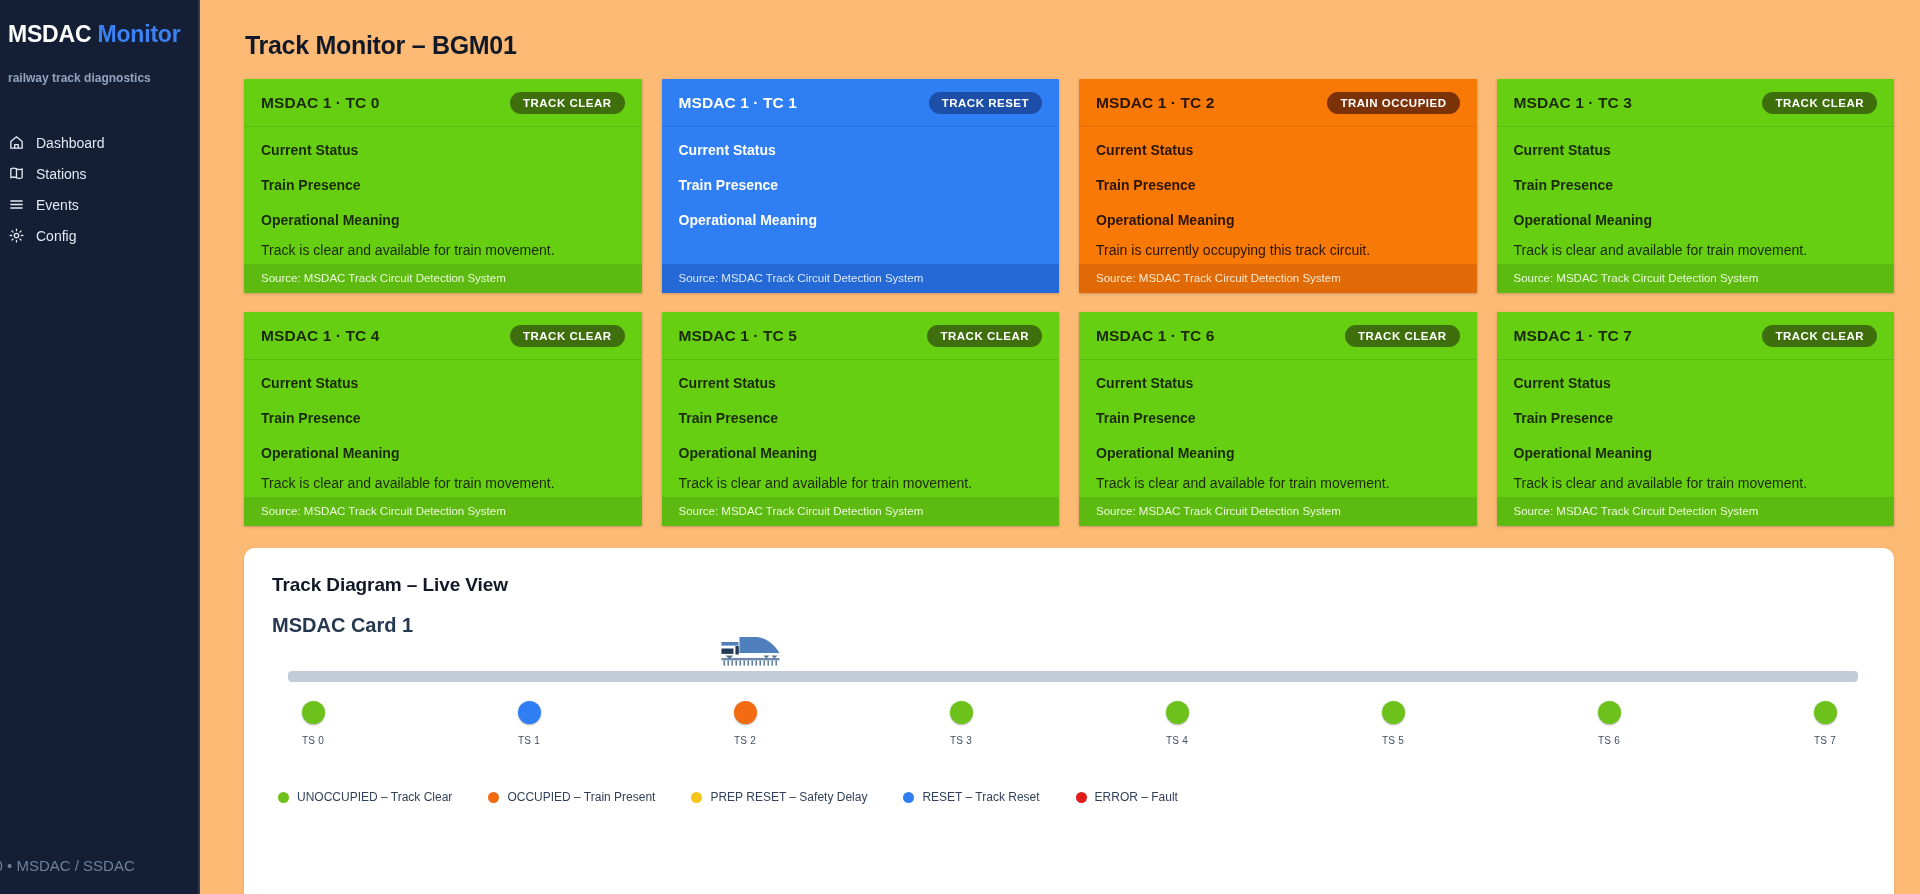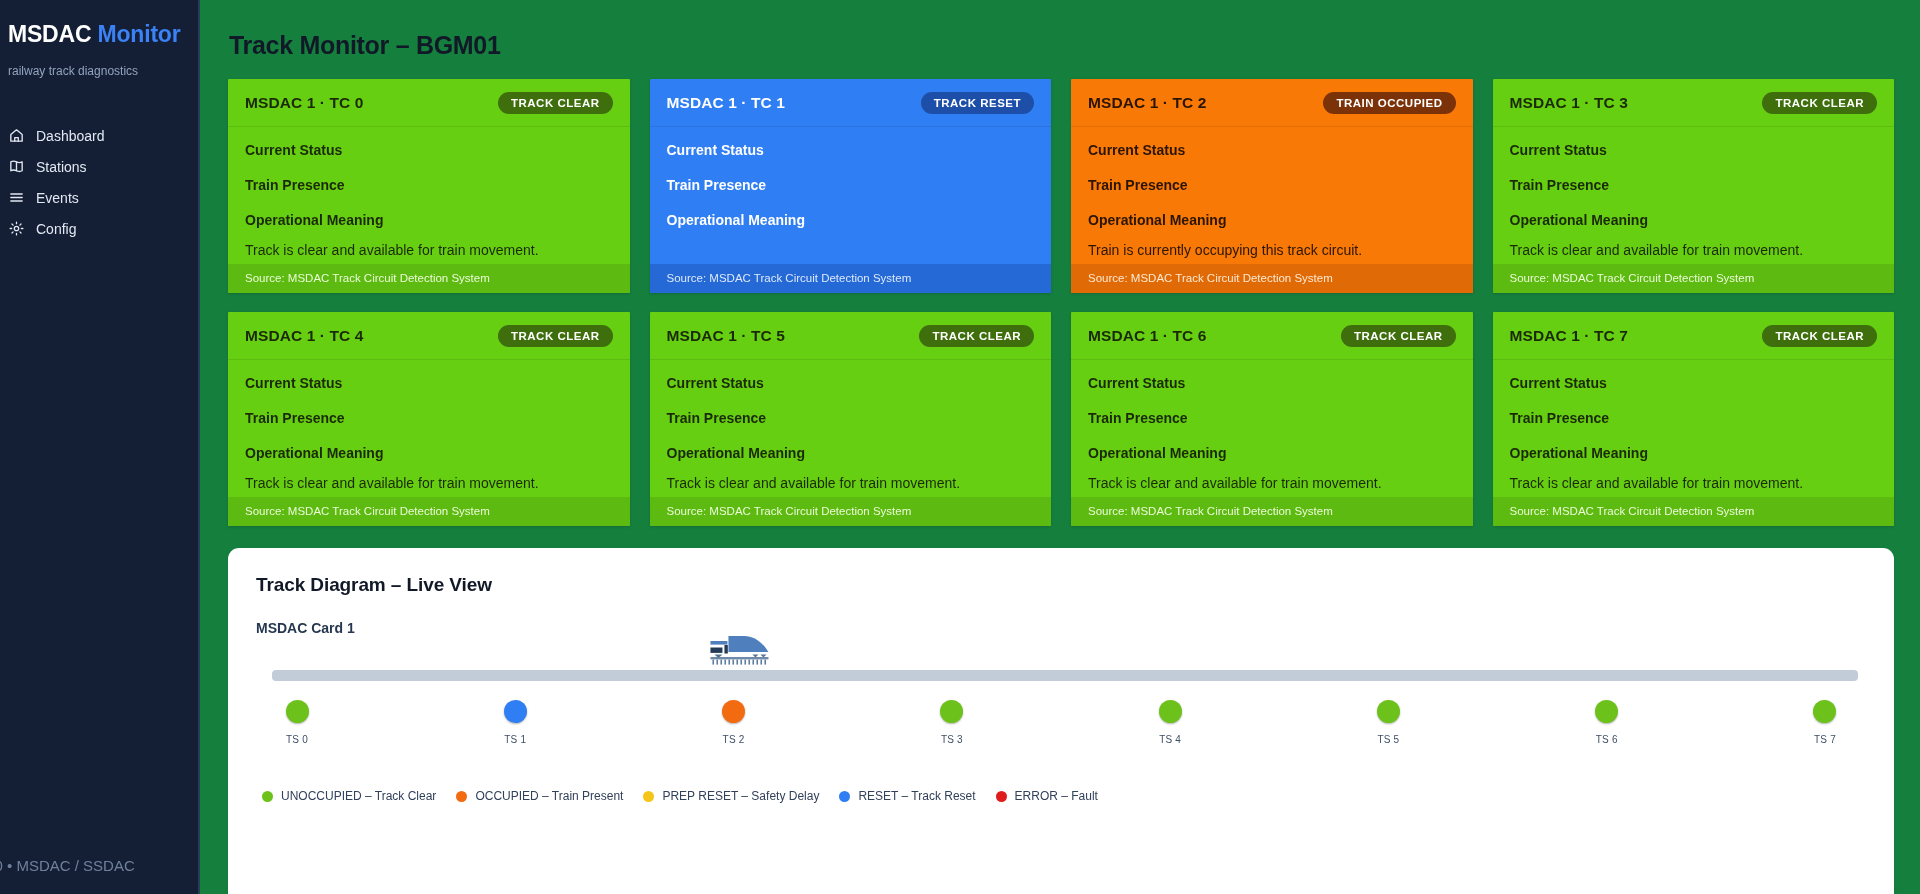--- a/index.html
+++ b/index.html
@@ -23,40 +23,40 @@
   .brand {
     padding: 22px 0 0 8px;
   }
   .brand-title {
     font-size: 23px; font-weight: bold; letter-spacing: -0.2px;
     white-space: nowrap; line-height: 1.1;
   }
   .brand-title .w1 { color: #ffffff; }
   .brand-title .w2 { color: #3b82f6; }
   .brand-sub {
-    margin-top: 17px; font-size: 12px; color: #93a3bd; white-space: nowrap;
+    margin-top: 24px; font-size: 12px; color: #93a3bd; white-space: nowrap; font-weight: bold;
   }
   .nav { margin-top: 42px; }
   .nav-item {
     display: flex; align-items: center; gap: 11px;
     padding: 7px 0 7px 8px;
     color: #e2e8f2; font-size: 14px;
     cursor: pointer; white-space: nowrap;
   }
   .nav-icon { width: 17px; height: 17px; display: block; flex: none; }
   .nav-icon svg { width: 17px; height: 17px; display: block; }
   .side-footer {
     position: absolute; left: 4px; bottom: 20px;
     font-size: 15px; color: #6f809c; white-space: nowrap;
   }
 
   
   .main {
-    flex: 1; height: 894px; background: #15803d;
-    padding: 22px 26px 0 28px;
+    flex: 1; height: 894px; background: #fdba74;
+    padding: 22px 26px 0 44px;
     overflow: hidden;
   }
   .page-title {
     font-size: 25px; font-weight: bold; color: #111827;
     margin: 9px 0 19px 1px; letter-spacing: -0.3px;
   }
 
   
   .grid {
     display: grid;
@@ -110,21 +110,21 @@
     background: #ffffff; border-radius: 11px;
     box-shadow: 0 1px 3px rgba(15,23,42,.13);
     padding: 26px 28px 24px 28px;
     height: 368px;
   }
   .panel-title {
     font-size: 19px; font-weight: bold; color: #111827;
     letter-spacing: -0.1px;
   }
   .panel-sub {
-    margin-top: 24px; font-size: 14px; font-weight: bold; color: #26384f;
+    margin-top: 18px; font-size: 20px; font-weight: bold; color: #26384f;
   }
 
   .track-wrap { position: relative; margin-top: 22px; height: 104px; }
   .rail {
     position: absolute; top: 12px; left: 16px; right: 8px;
     height: 11px; background: #c2ccd9; border-radius: 4px;
   }
   .nodes {
     position: absolute; top: 0; left: 0; right: 0; bottom: 0;
     display: flex; justify-content: space-between;
@@ -144,21 +144,21 @@
     margin-top: 11px; font-size: 10px; color: #3f4f66; letter-spacing: .2px;
   }
   .train-icon {
     position: absolute; top: -26px; left: 50%;
     transform: translateX(-46%);
     width: 86px; height: 48px;
   }
   .train-icon svg { width: 86px; height: 48px; display: block; }
 
   .legend {
-    margin-top: 27px; display: flex; align-items: flex-end; gap: 20px;
+    margin-top: 27px; display: flex; align-items: flex-end; gap: 36px;
     flex-wrap: wrap; padding-left: 6px;
   }
   .legend-item { display: flex; align-items: center; gap: 8px; }
   .legend-dot { width: 11px; height: 11px; border-radius: 50%; flex: none; }
   .legend-text { font-size: 12px; color: #32415a; white-space: nowrap; }
 </style>
 </head>
 <body>
 
 <div id="app">

